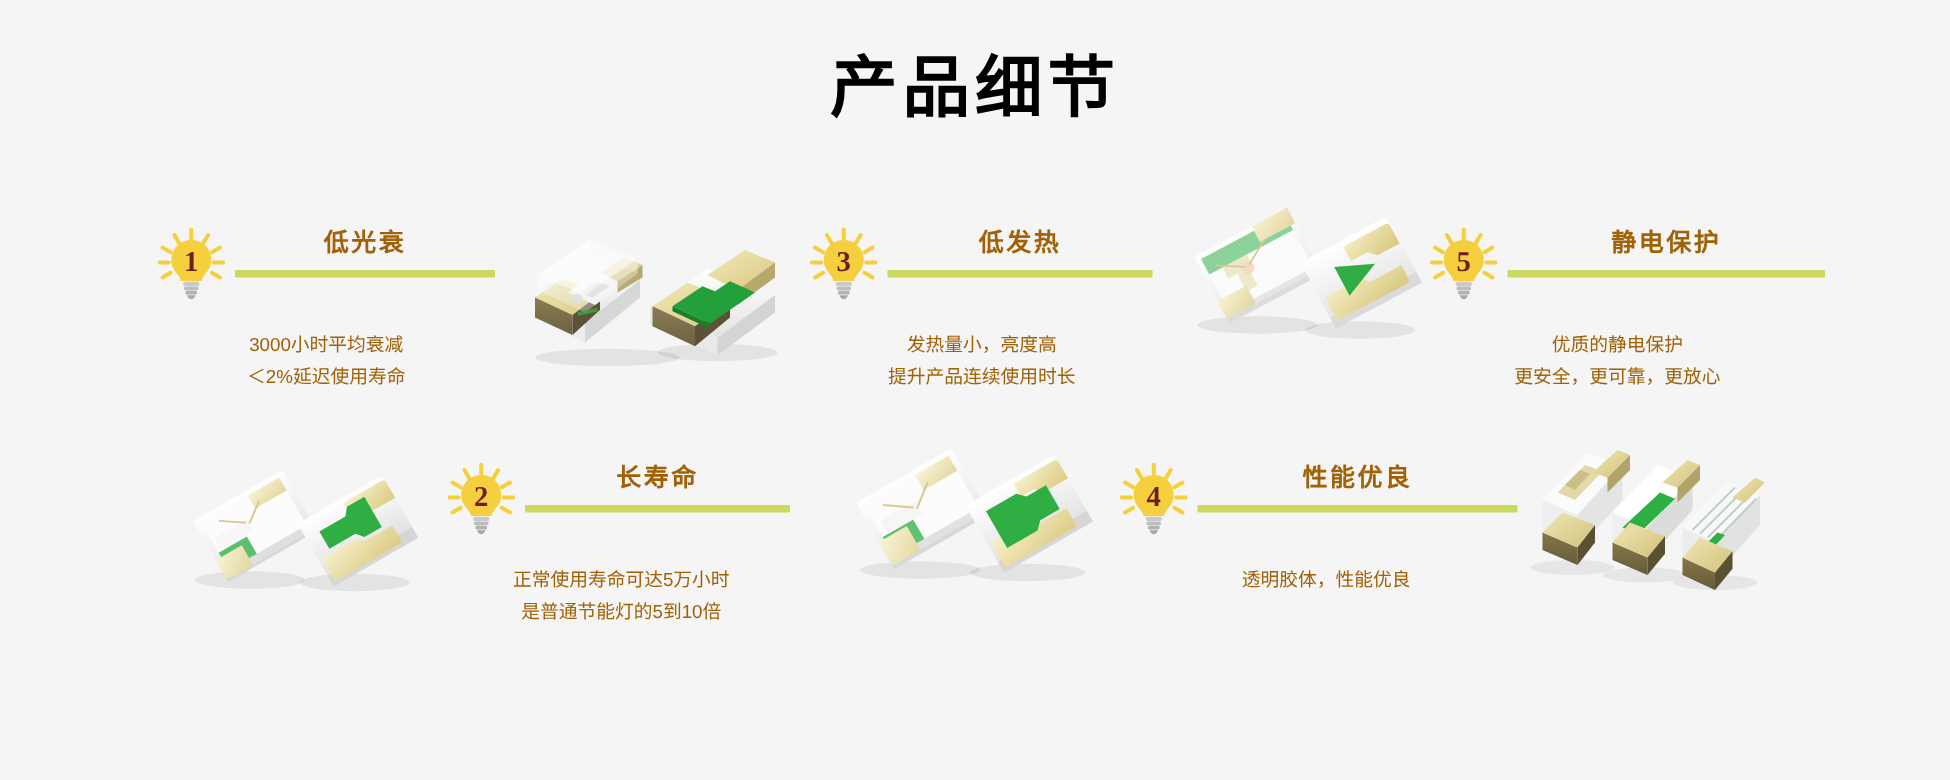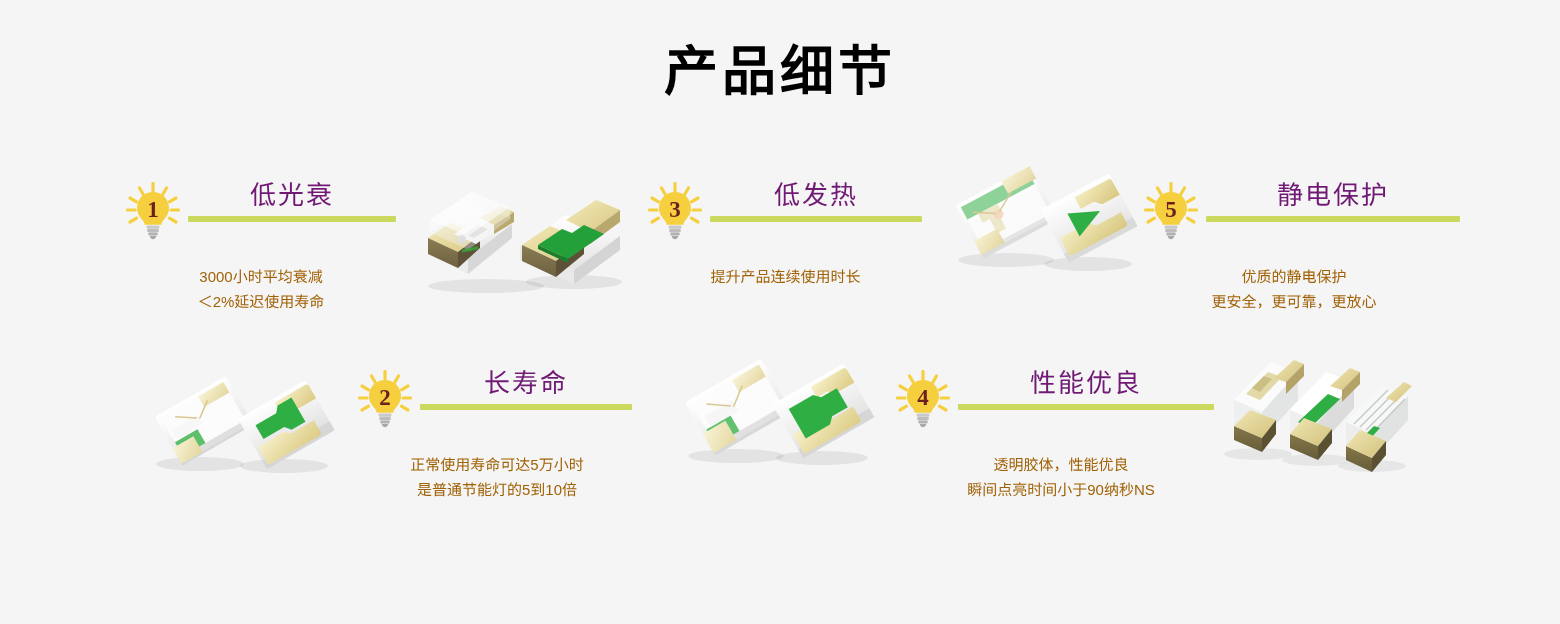--- a/index.html
+++ b/index.html
@@ -24,21 +24,21 @@
   
   .feature{position:absolute;}
   .feature-head{position:relative;height:64px;}
 
   
   .bulb{position:absolute;left:0;top:4px;width:54px;height:58px;}
   .bulb svg{display:block;width:54px;height:58px;}
 
   .head-text{position:absolute;left:62px;top:0;}
   .feature-title{
-    font-size:26px;font-weight:normal;color:#701a75;
+    font-size:20px;font-weight:bold;color:#a16207;
     letter-spacing:2px;line-height:34px;
     text-align:center;white-space:nowrap;
   }
   .rule{
     height:6px;background:#ccd95f;margin-top:4px;border-radius:1px;
   }
 
   .feature-body{
     margin-top:22px;
     font-size:15px;color:#a16207;line-height:25px;
@@ -177,20 +177,21 @@
           <path d="M23.6 54.1h6.8c-.7 2.1-2 3.2-3.4 3.2s-2.7-1.1-3.4-3.2z" fill="#a8a8a8"></path>
           <text x="27" y="35" text-anchor="middle" font-family="Liberation Serif, serif" font-size="23" font-weight="bold" fill="#6b1f1f">3</text>
         </svg>
       </span>
       <div class="head-text">
         <div class="feature-title" style="width:212px;">低发热</div>
         <div class="rule" style="width:212px;"></div>
       </div>
     </div>
     <div class="feature-body" style="width:275px;">
+      <span class="ln">发热量小，亮度高</span>
       <span class="ln">提升产品连续使用时长</span>
     </div>
   </div>
 
   <div class="product" style="left:948px;top:160px;">
     <svg width="190" height="120" viewBox="0 0 190 120" role="img" aria-label="SMD LED">
       <defs>
         <linearGradient id="goldB" x1="0" y1="0" x2="1" y2="1">
           <stop offset="0" stop-color="#f4ecc0"></stop>
             <stop offset="1" stop-color="#d8c77f"></stop>
@@ -388,21 +389,20 @@
           <text x="27" y="35" text-anchor="middle" font-family="Liberation Serif, serif" font-size="23" font-weight="bold" fill="#6b1f1f">4</text>
         </svg>
       </span>
       <div class="head-text">
         <div class="feature-title" style="width:256px;">性能优良</div>
         <div class="rule" style="width:256px;"></div>
       </div>
     </div>
     <div class="feature-body" style="width:330px;">
       <span class="ln">透明胶体，性能优良</span>
-      <span class="ln">瞬间点亮时间小于90纳秒NS</span>
     </div>
   </div>
 
   <div class="product" style="left:1212px;top:348px;">
     <svg width="200" height="135" viewBox="0 0 200 135" role="img" aria-label="SMD LED">
       <defs>
         <linearGradient id="goldE" x1="0" y1="0" x2="1" y2="1">
           <stop offset="0" stop-color="#f0e6b4"></stop>
             <stop offset="1" stop-color="#d3c27c"></stop>
         </linearGradient>

